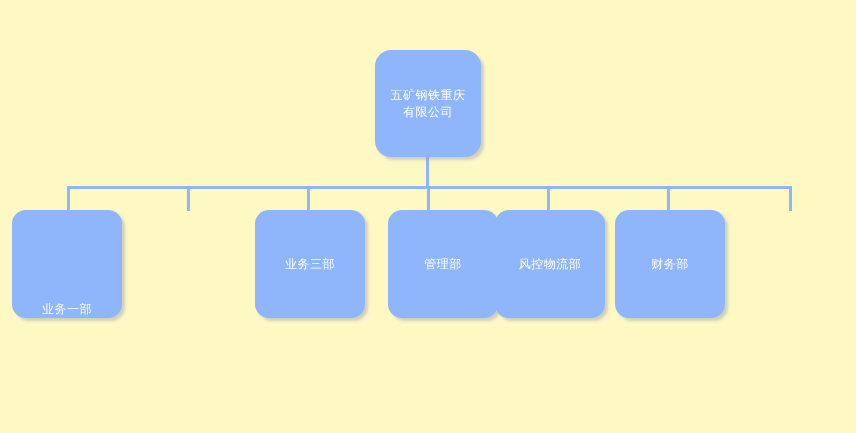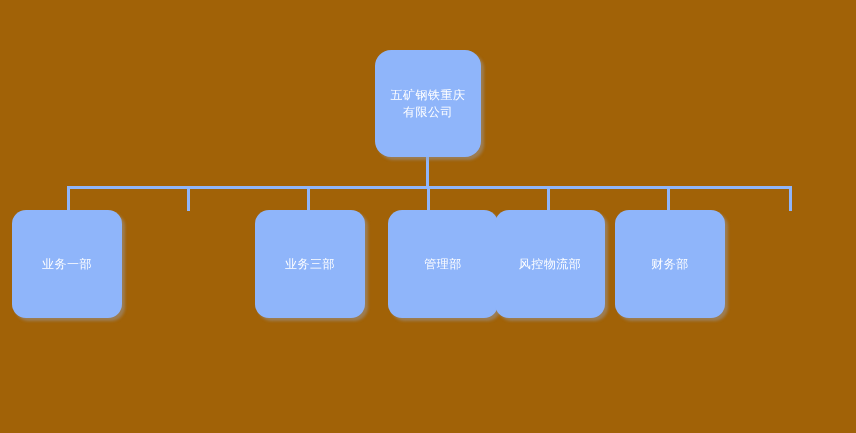--- a/index.html
+++ b/index.html
@@ -11,21 +11,21 @@
     width: 856px;
     height: 433px;
     font-family: "DejaVu Sans", "Liberation Sans", sans-serif;
     overflow: hidden;
   }
 
   #org-chart {
     position: relative;
     width: 856px;
     height: 433px;
-    background: #a16207;
+    background: #fef9c3;
   }
 
   
   .node {
     position: absolute;
     box-sizing: border-box;
     background: #8fb5fa;
     border-radius: 14px;
     box-shadow: 3px 3px 3px rgba(150, 160, 180, 0.45);
     display: flex;
@@ -101,21 +101,21 @@
   <div class="connector connector-vstub" style="left:427px;"></div>
   <div class="connector connector-vstub" style="left:547px;"></div>
   <div class="connector connector-vstub" style="left:667px;"></div>
   <div class="connector connector-vstub" style="left:789px;"></div>
 
   <div class="node node-root">
     <span class="node-label">五矿钢铁重庆
 有限公司</span>
   </div>
 
-  <div class="node node-child" style="left:12px;">
+  <div class="node node-child" style="left:12px;align-items:flex-end;">
     <span class="node-label">业务一部</span>
   </div>
 
 
   <div class="node node-child" style="left:255px;justify-content:center;">
     <span class="node-label">业务三部</span>
   </div>
 
   <div class="node node-child" style="left:388px;">
     <span class="node-label">管理部</span>

